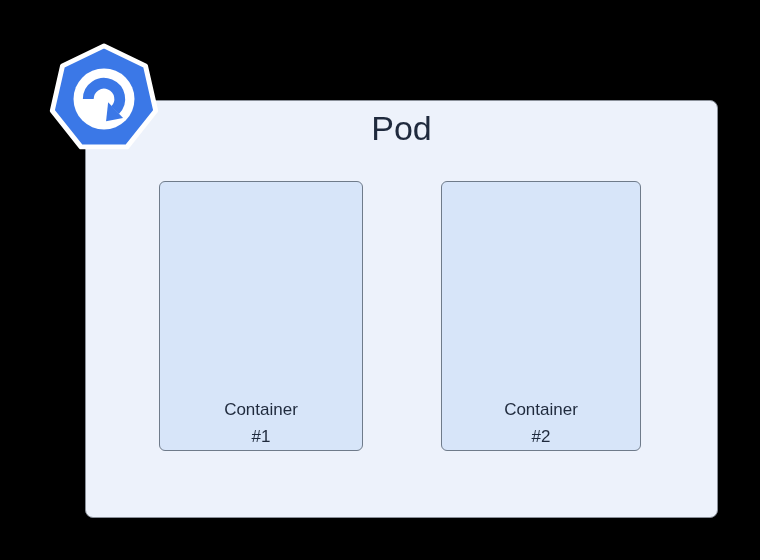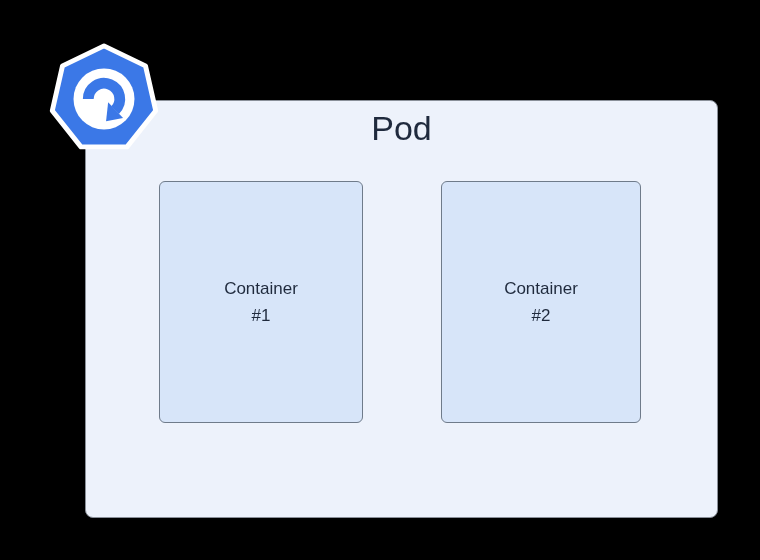--- a/index.html
+++ b/index.html
@@ -36,27 +36,27 @@
     right: 0;
     top: 8px;
     text-align: center;
     font-size: 34px;
     font-weight: 400;
     color: var(--text, #1f2a3d);
   }
   .container-box {
     position: absolute;
     top: 80px;
-    height: 242px;
+    height: 270px;
     background: var(--container_fill, #d7e5f9);
     border: 1px solid var(--container_border, #6f7b8a);
     border-radius: 6px;
     box-sizing: border-box;
     display: flex;
-    align-items: center;
+    align-items: flex-end;
     justify-content: center;
     text-align: center;
   }
   .container-box .label {
     font-size: 17px;
     line-height: 1.6;
     color: var(--text, #1f2a3d);
     white-space: pre-line;
   }
   .c1 { left: 73px;  width: 204px; }

